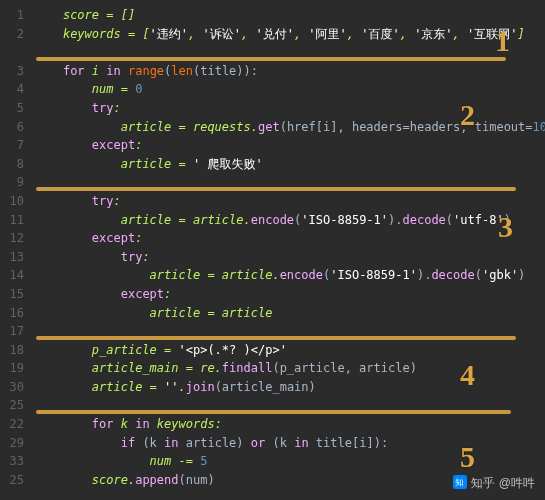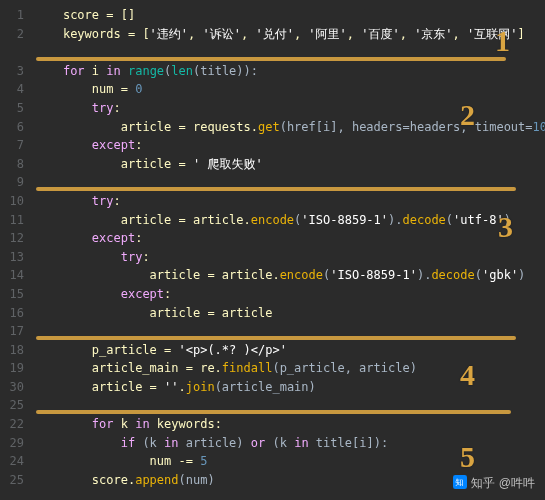--- a/index.html
+++ b/index.html
@@ -34,24 +34,24 @@
     color: #a9b7c6;
     line-height: 18.6px;
     white-space: pre;
     position: relative;
   }
   .code-line { height: 18.6px; white-space: pre; }
   .wrap-line { height: 37.2px; white-space: pre-wrap; word-break: break-all; }
   .kw { color: #f0abfc; }
   .str { color: #ffffff; }
   .num { color: #6897bb; }
-  .fn { color: #eab308; }
-  .op { color: #fef9c3; }
+  .fn { color: #f0abfc; }
+  .op { color: #bef264; font-style: italic; }
   .par { color: #a9b7c6; }
-  .builtin { color: #14b8a6; }
+  .builtin { color: #f97316; }
 
   
   .annot-layer {
     position: absolute;
     inset: 0;
     pointer-events: none;
   }
   .hl-line {
     position: absolute;
     height: 4px;
@@ -101,21 +101,21 @@
       <div>14</div>
       <div>15</div>
       <div>16</div>
       <div>17</div>
       <div>18</div>
       <div>19</div>
       <div>30</div>
       <div>25</div>
       <div>22</div>
       <div>29</div>
-      <div>24</div>
+      <div>33</div>
       <div>25</div>
     </div>
   <div class="code"><div class="code-line"><span class="">    </span><span class="op">score = []</span></div><div class="wrap-line"><span class="">    </span><span class="op">keywords = [</span><span class="str">'违约'</span><span class="op">, </span><span class="str">'诉讼'</span><span class="op">, </span><span class="str">'兑付'</span><span class="op">, </span><span class="str">'阿里'</span><span class="op">, </span><span class="str">'百度'</span><span class="op">, </span><span class="str">'京东'</span><span class="op">, </span><span class="str">'互联网'</span><span class="op">]</span></div><div class="code-line"><span class="">    </span><span class="kw">for </span><span class="op">i </span><span class="kw">in </span><span class="builtin">range</span><span class="par">(</span><span class="builtin">len</span><span class="par">(title)):</span></div><div class="code-line"><span class="">        </span><span class="op">num = </span><span class="num">0</span></div><div class="code-line"><span class="">        </span><span class="kw">try</span><span class="op">:</span></div><div class="code-line"><span class="">            </span><span class="op">article = requests.</span><span class="fn">get</span><span class="par">(href[i], headers=headers, timeout=</span><span class="num">10</span></div><div class="code-line"><span class="">        </span><span class="kw">except</span><span class="op">:</span></div><div class="code-line"><span class="">            </span><span class="op">article = </span><span class="str">' 爬取失败'</span></div><div class="code-line"><span class=""></span></div><div class="code-line"><span class="">        </span><span class="kw">try</span><span class="op">:</span></div><div class="code-line"><span class="">            </span><span class="op">article = article.</span><span class="fn">encode</span><span class="par">(</span><span class="str">'ISO-8859-1'</span><span class="par">).</span><span class="fn">decode</span><span class="par">(</span><span class="str">'utf-8'</span><span class="par">)</span></div><div class="code-line"><span class="">        </span><span class="kw">except</span><span class="op">:</span></div><div class="code-line"><span class="">            </span><span class="kw">try</span><span class="op">:</span></div><div class="code-line"><span class="">                </span><span class="op">article = article.</span><span class="fn">encode</span><span class="par">(</span><span class="str">'ISO-8859-1'</span><span class="par">).</span><span class="fn">decode</span><span class="par">(</span><span class="str">'gbk'</span><span class="par">)</span></div><div class="code-line"><span class="">            </span><span class="kw">except</span><span class="op">:</span></div><div class="code-line"><span class="">                </span><span class="op">article = article</span></div><div class="code-line"><span class=""></span></div><div class="code-line"><span class="">        </span><span class="op">p_article = </span><span class="str">'&lt;p&gt;(.*? )&lt;/p&gt;'</span></div><div class="code-line"><span class="">        </span><span class="op">article_main = re.</span><span class="fn">findall</span><span class="par">(p_article, article)</span></div><div class="code-line"><span class="">        </span><span class="op">article = </span><span class="str">''</span><span class="op">.</span><span class="fn">join</span><span class="par">(article_main)</span></div><div class="code-line"><span class=""></span></div><div class="code-line"><span class="">        </span><span class="kw">for </span><span class="op">k </span><span class="kw">in </span><span class="op">keywords:</span></div><div class="code-line"><span class="">            </span><span class="kw">if </span><span class="par">(k </span><span class="kw">in </span><span class="par">article) </span><span class="kw">or </span><span class="par">(k </span><span class="kw">in </span><span class="par">title[i]):</span></div><div class="code-line"><span class="">                </span><span class="op">num -= </span><span class="num">5</span></div><div class="code-line"><span class="">        </span><span class="op">score.</span><span class="fn">append</span><span class="par">(num)</span></div></div>
 </div>
 
 <div class="annot-layer">
     <div class="hl-line" style="top: 57px; left: 36px; width: 470px;"></div>
     <div class="hl-line" style="top: 187px; left: 36px; width: 480px;"></div>
     <div class="hl-line" style="top: 336px; left: 36px; width: 480px;"></div>
     <div class="hl-line" style="top: 410px; left: 36px; width: 475px;"></div>

